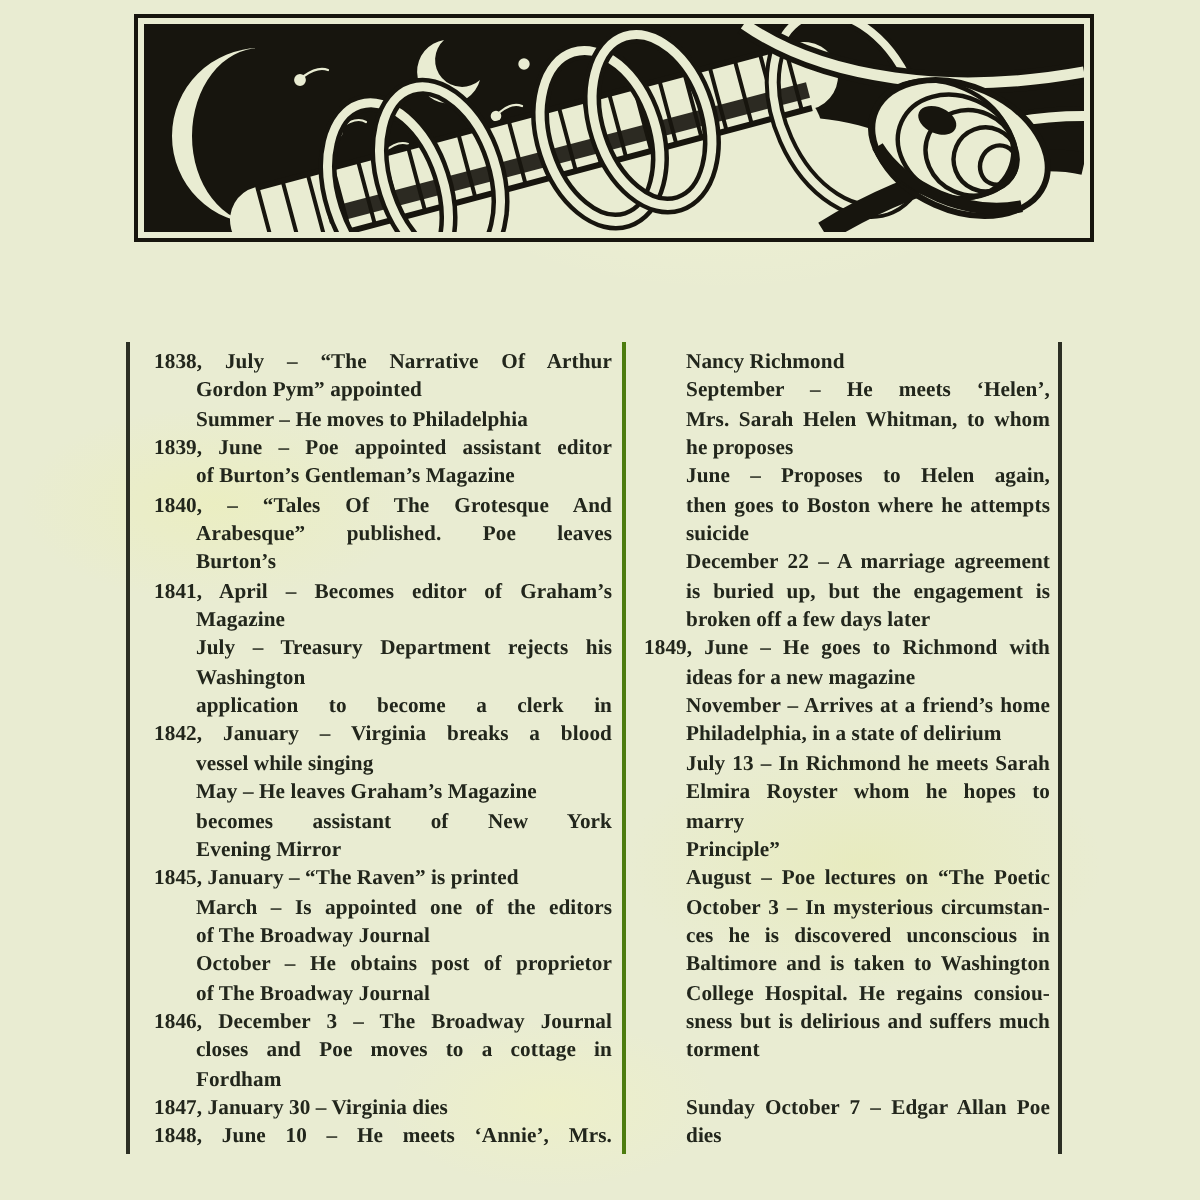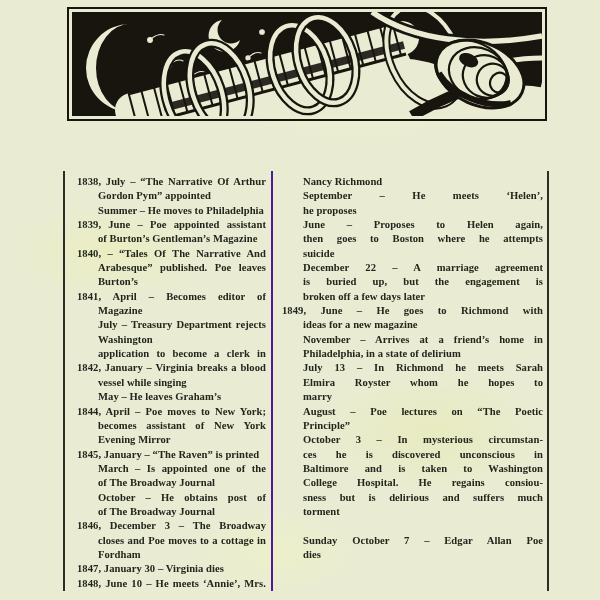--- a/index.html
+++ b/index.html
@@ -20,22 +20,22 @@
     box-sizing:border-box;border:2px solid #17150e;padding:3px;
   }
   .art-panel{width:100%;height:100%;background:#17150e;overflow:hidden;}
   .art-panel svg{display:block;width:100%;height:100%;}
   
   .columns{
     position:absolute;left:63px;top:171px;display:flex;
     border-left:2px solid #2c2f24;border-right:2px solid #2c2f24;
   }
   .col{box-sizing:border-box;padding-top:4px;overflow:hidden;}
-  .col-left{width:208px;padding-left:12px;padding-right:5px;border-right:2px solid #4c1d95;}
-  .col-right{width:274px;padding-left:9px;padding-right:4px;}
+  .col-left{width:248px;padding-left:12px;padding-right:5px;border-right:2px solid #4d7c0f;}
+  .col-right{width:216px;padding-left:9px;padding-right:4px;}
   .line{
     font-size:10.6px;font-weight:bold;line-height:14.35px;height:14.35px;
     letter-spacing:.05px;text-align:left;overflow:hidden;
   }
   .line.ind{margin-left:21px;}
   .line.just{text-align:justify;text-align-last:justify;}
   .line.gap{height:14.35px;}
 </style>
 </head>
 <body>
@@ -123,64 +123,64 @@
   </div>
 </div>
 
 <div class="columns">
   <div class="col col-left">
       <div class="line just">1838, July – “The Narrative Of Arthur</div>
       <div class="line ind">Gordon Pym” appointed</div>
       <div class="line ind">Summer – He moves to Philadelphia</div>
       <div class="line just">1839, June – Poe appointed assistant editor</div>
       <div class="line ind">of Burton’s Gentleman’s Magazine</div>
-      <div class="line just">1840, – “Tales Of The Narrative And</div>
+      <div class="line just">1840, – “Tales Of The Grotesque And</div>
       <div class="line ind just">Arabesque” published. Poe leaves</div>
       <div class="line ind">Burton’s</div>
       <div class="line just">1841, April – Becomes editor of Graham’s</div>
       <div class="line ind">Magazine</div>
       <div class="line ind just">July – Treasury Department rejects his</div>
       <div class="line ind">Washington</div>
       <div class="line ind just">application to become a clerk in</div>
       <div class="line just">1842, January – Virginia breaks a blood</div>
       <div class="line ind">vessel while singing</div>
       <div class="line ind">May – He leaves Graham’s Magazine</div>
-      <div class="line just">1844, April – Poe moves to New York;</div>
       <div class="line ind just">becomes assistant of New York</div>
       <div class="line ind">Evening Mirror</div>
       <div class="line">1845, January – “The Raven” is printed</div>
       <div class="line ind just">March – Is appointed one of the editors</div>
       <div class="line ind">of The Broadway Journal</div>
       <div class="line ind just">October – He obtains post of proprietor</div>
       <div class="line ind">of The Broadway Journal</div>
       <div class="line just">1846, December 3 – The Broadway Journal</div>
       <div class="line ind just">closes and Poe moves to a cottage in</div>
       <div class="line ind">Fordham</div>
       <div class="line">1847, January 30 – Virginia dies</div>
       <div class="line just">1848, June 10 – He meets ‘Annie’, Mrs.</div>
     </div>
   <div class="col col-right">
       <div class="line ind">Nancy Richmond</div>
       <div class="line ind just">September – He meets ‘Helen’,</div>
+      <div class="line ind just">Mrs. Sarah Helen Whitman, to whom</div>
       <div class="line ind">he proposes</div>
       <div class="line ind just">June – Proposes to Helen again,</div>
       <div class="line ind just">then goes to Boston where he attempts</div>
       <div class="line ind">suicide</div>
       <div class="line ind just">December 22 – A marriage agreement</div>
       <div class="line ind just">is buried up, but the engagement is</div>
       <div class="line ind">broken off a few days later</div>
       <div class="line just">1849, June – He goes to Richmond with</div>
       <div class="line ind">ideas for a new magazine</div>
       <div class="line ind just">November – Arrives at a friend’s home in</div>
       <div class="line ind">Philadelphia, in a state of delirium</div>
       <div class="line ind just">July 13 – In Richmond he meets Sarah</div>
       <div class="line ind just">Elmira Royster whom he hopes to</div>
       <div class="line ind">marry</div>
+      <div class="line ind">Principle”</div>
       <div class="line ind just">August – Poe lectures on “The Poetic</div>
-      <div class="line ind">Principle”</div>
       <div class="line ind just">October 3 – In mysterious circumstan-</div>
       <div class="line ind just">ces he is discovered unconscious in</div>
       <div class="line ind just">Baltimore and is taken to Washington</div>
       <div class="line ind just">College Hospital. He regains consiou-</div>
       <div class="line ind just">sness but is delirious and suffers much</div>
       <div class="line ind">torment</div>
       <div class="line ind gap"></div>
       <div class="line ind just">Sunday October 7 – Edgar Allan Poe</div>
       <div class="line ind">dies</div>
     </div>

